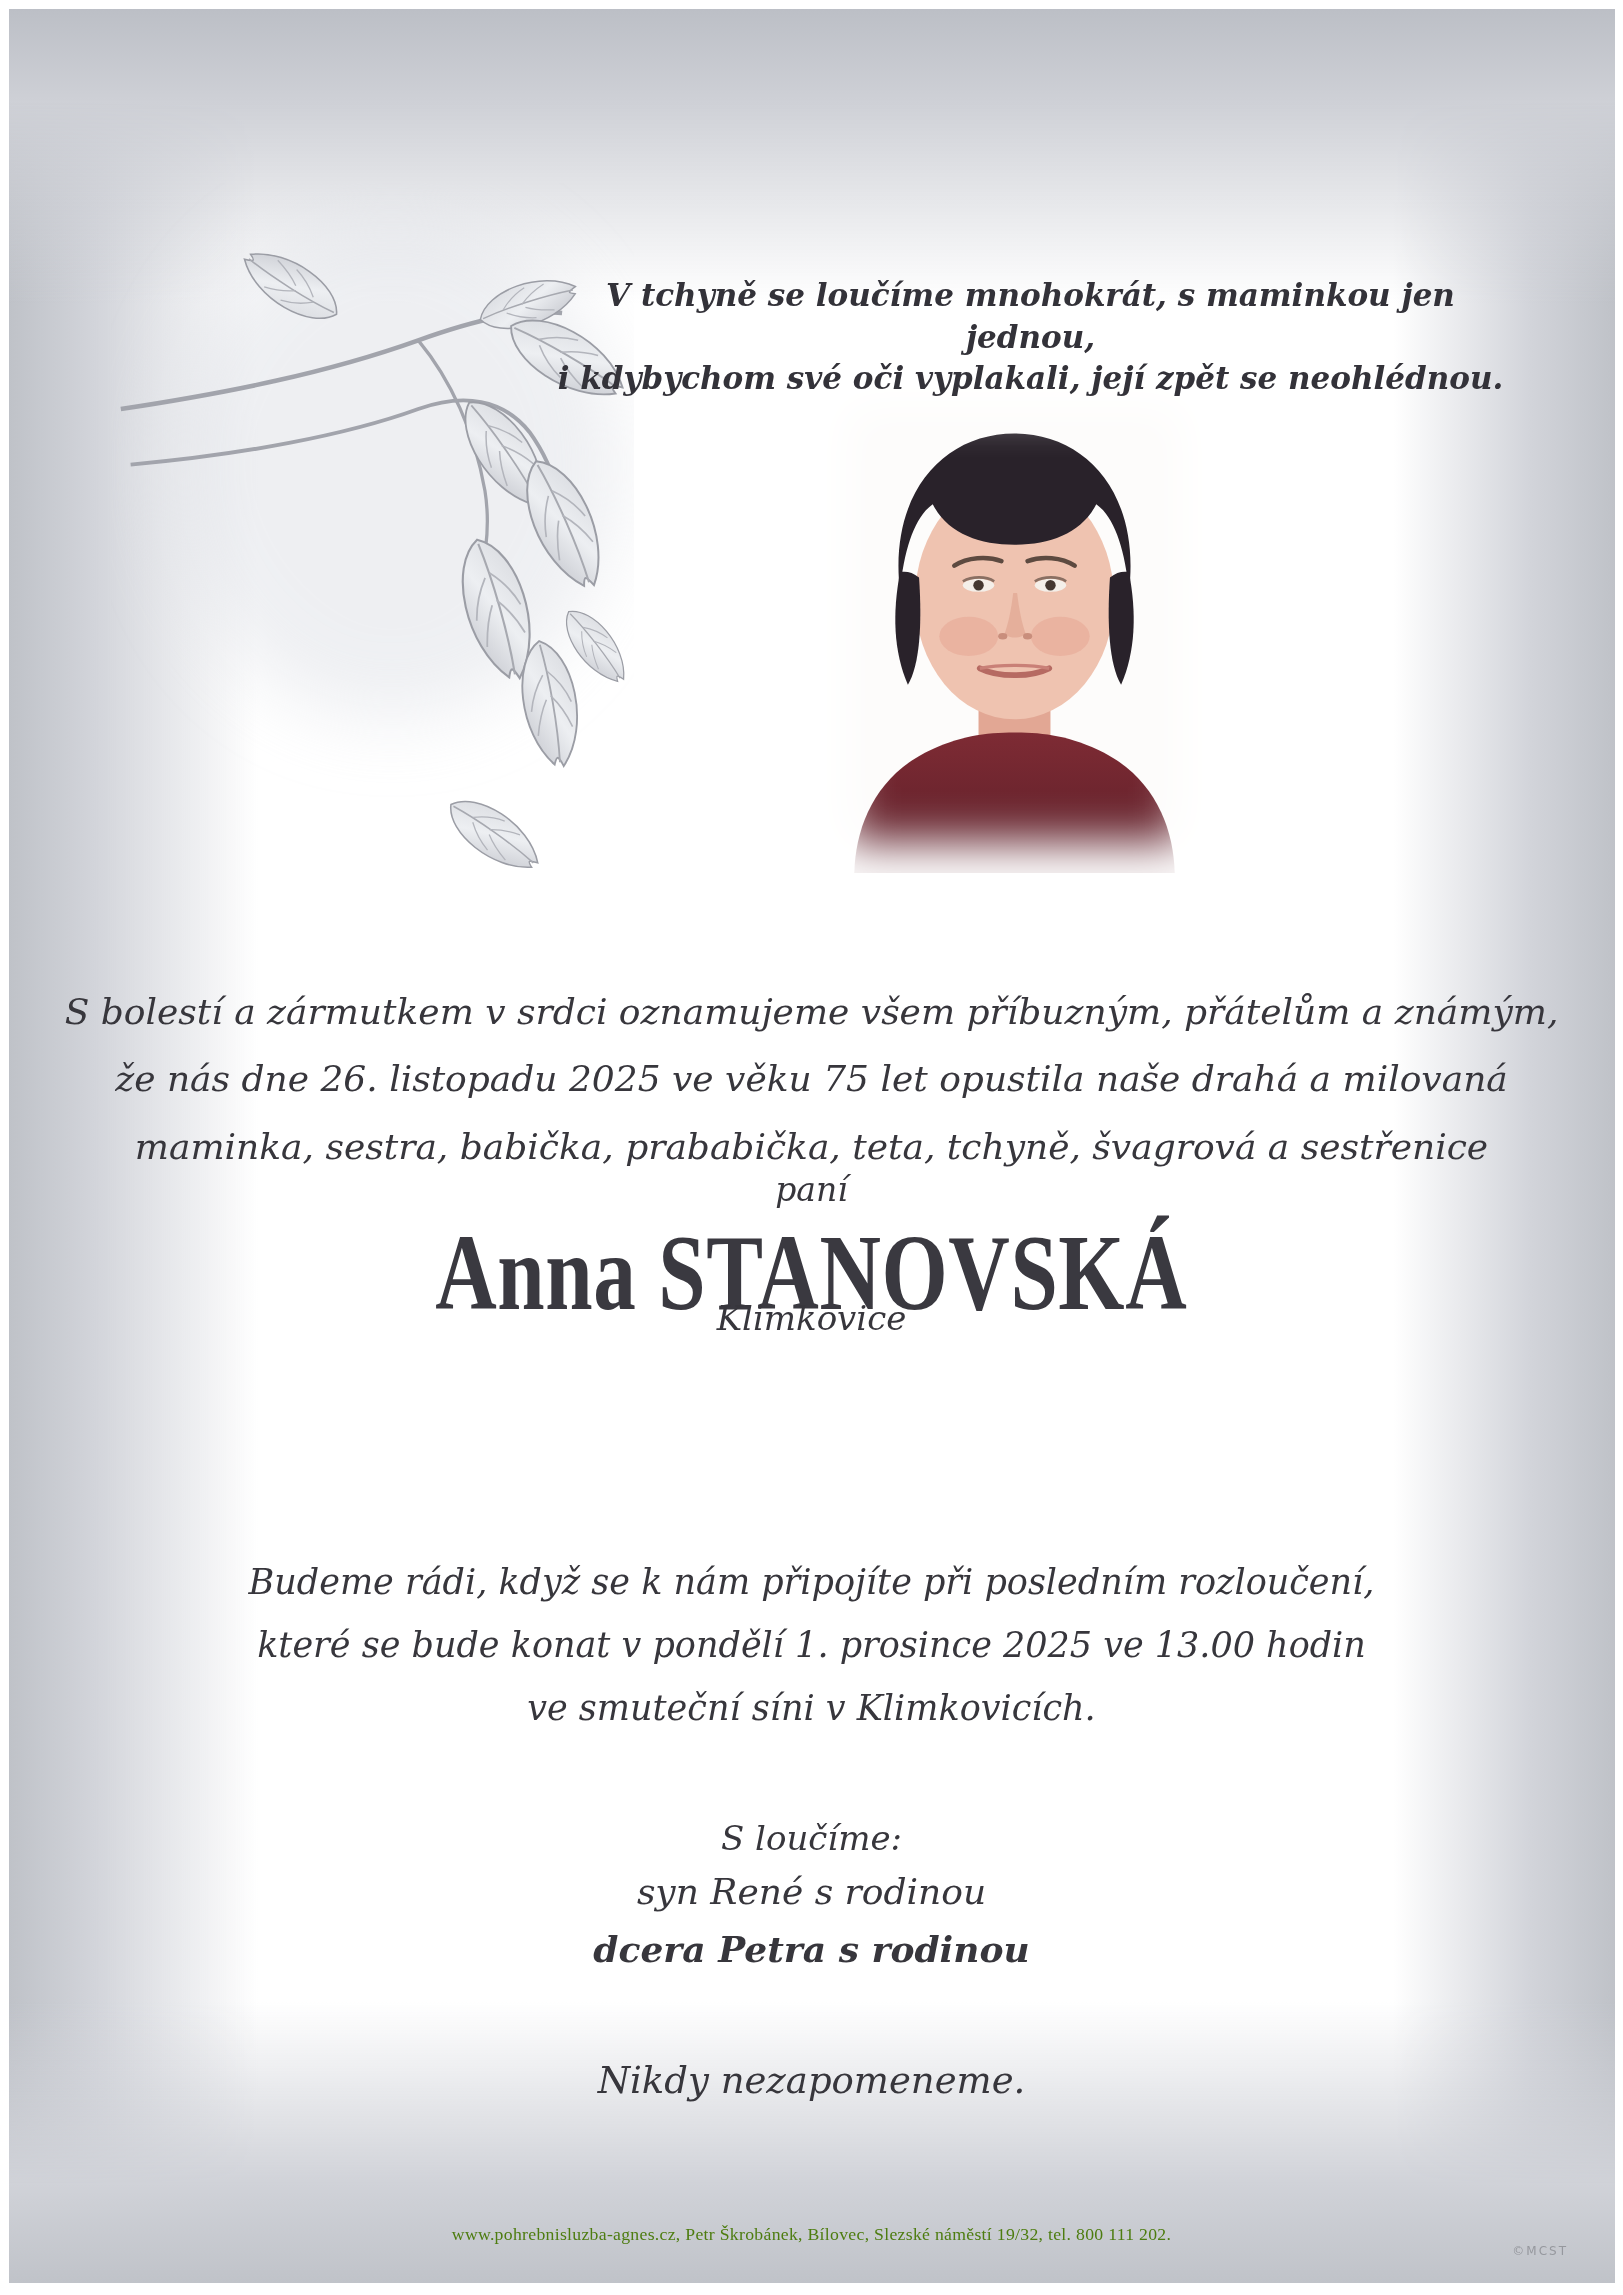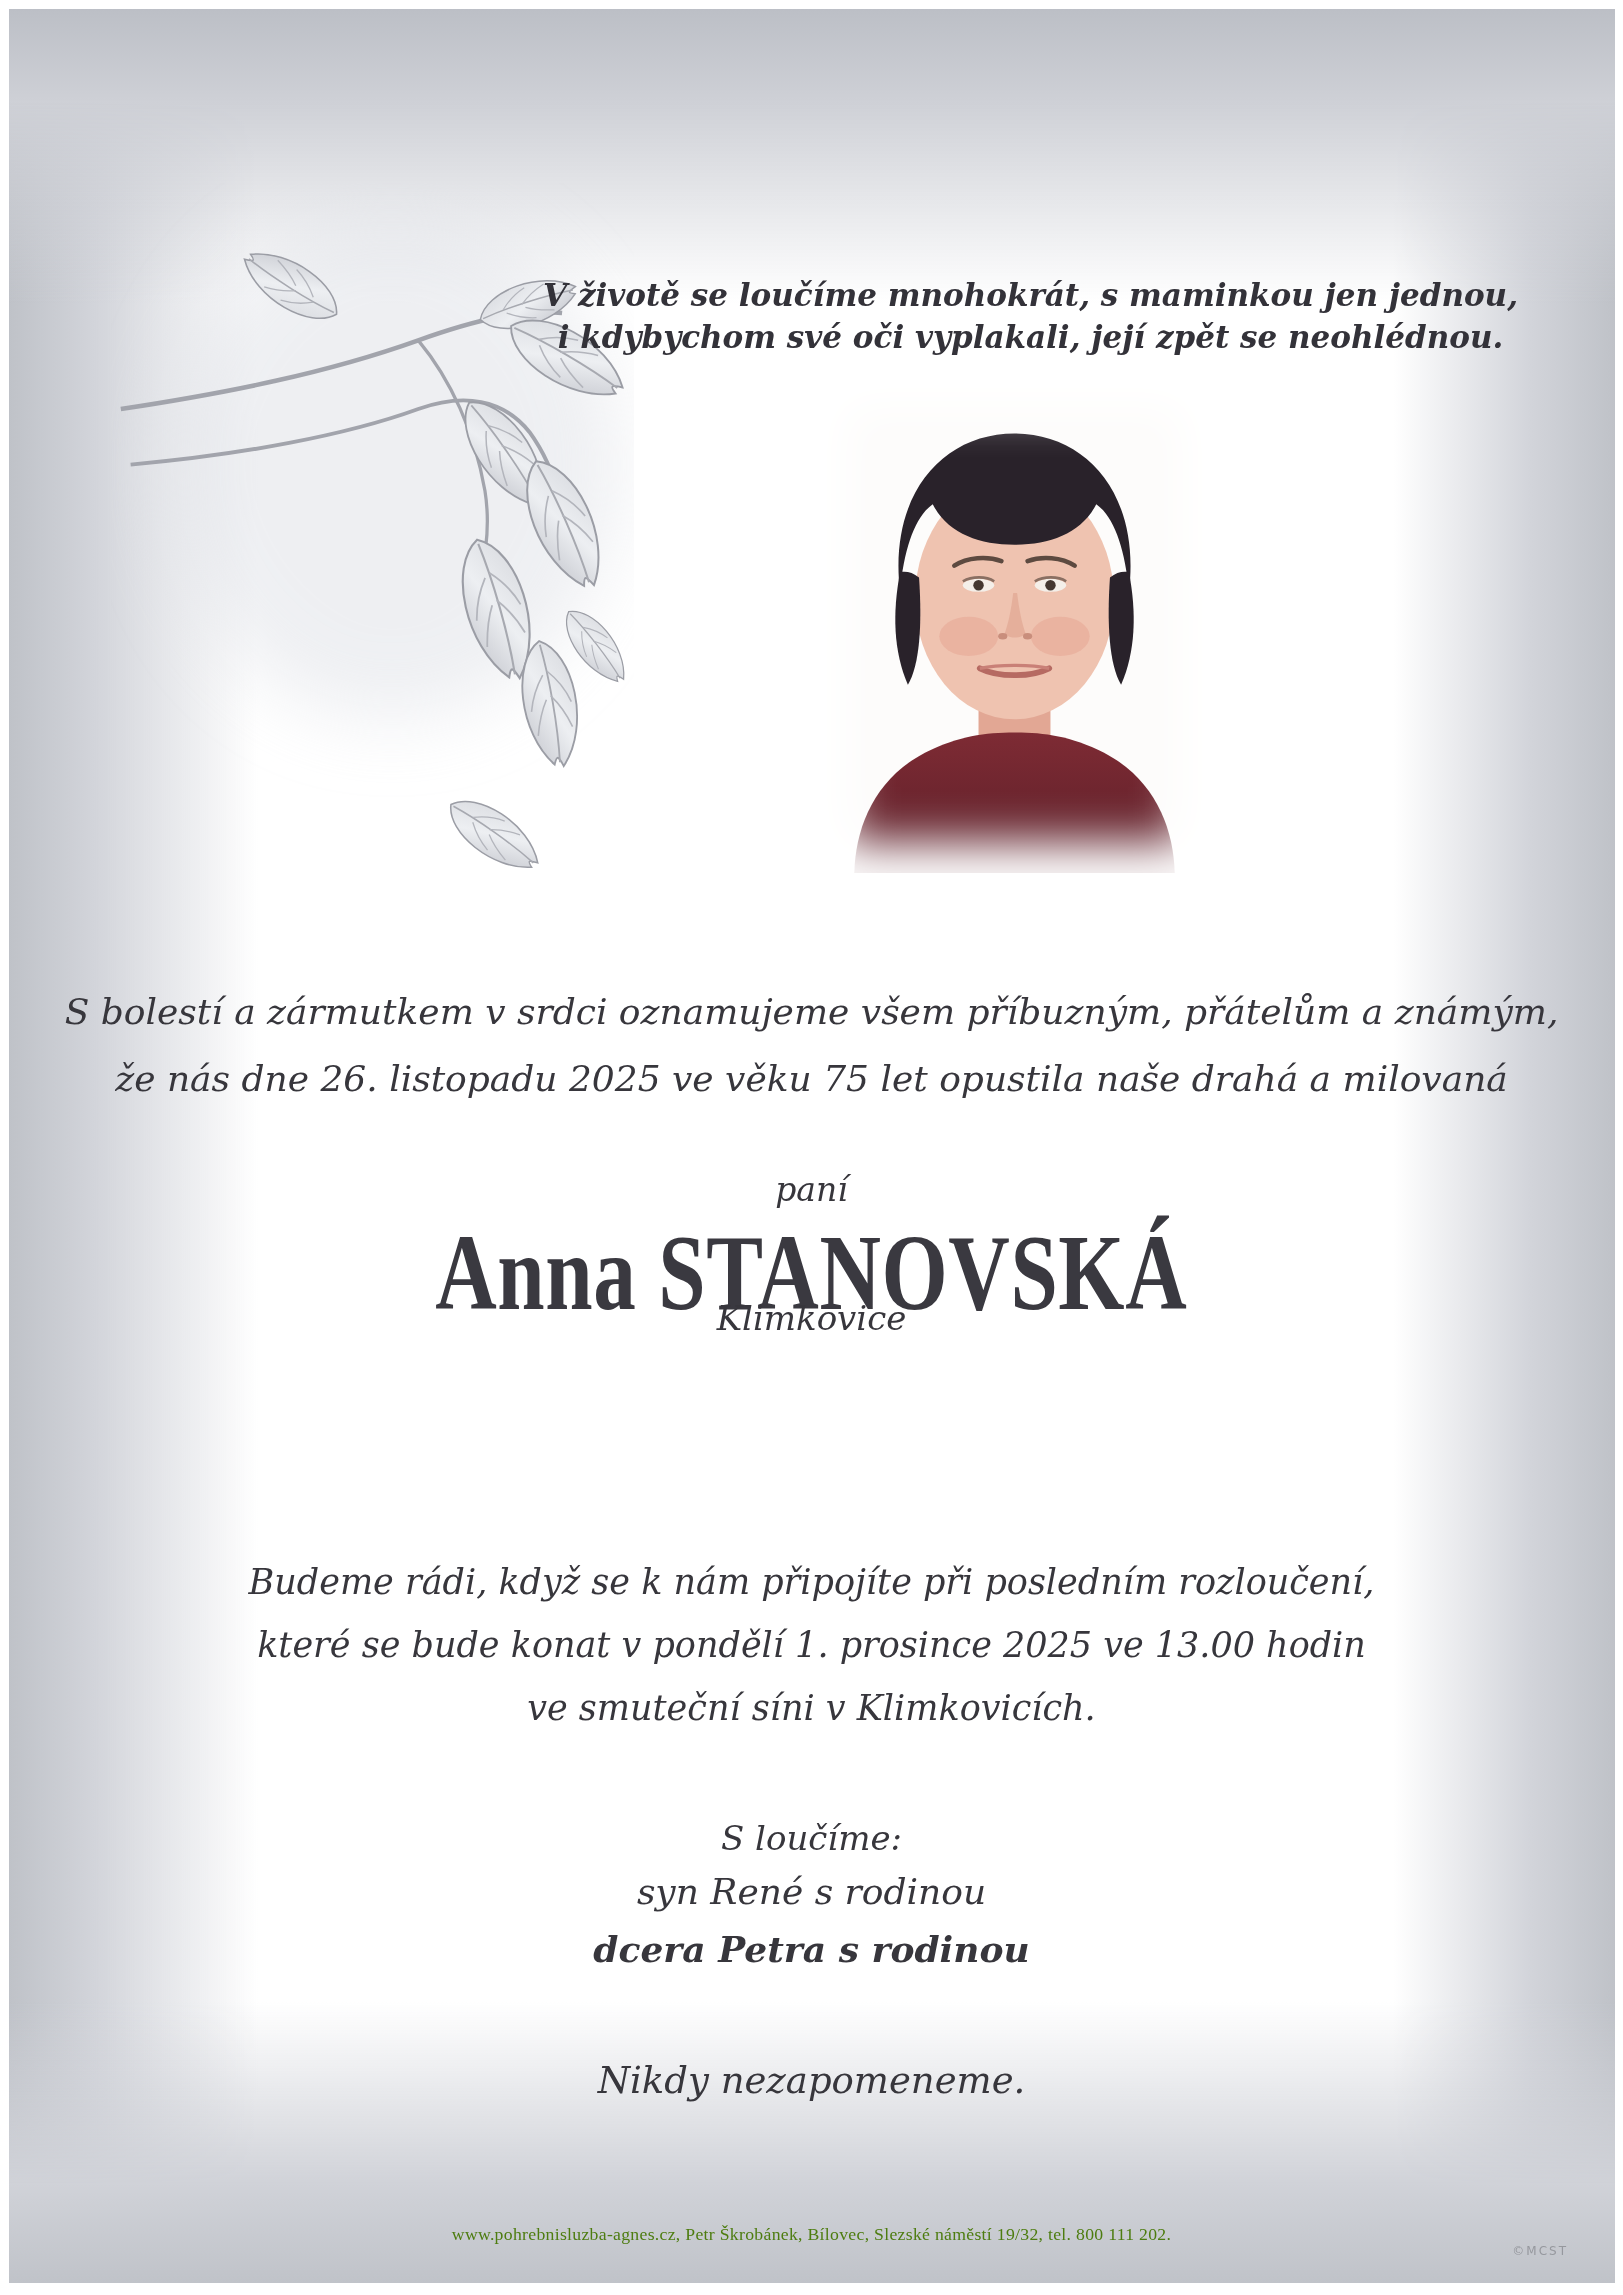--- a/index.html
+++ b/index.html
@@ -127,27 +127,28 @@
       <path d="M303,332 C300,357 296,377 290,394 C298,402 314,402 322,394 C316,377 312,357 309,332" fill="#e3ac98" opacity="0.85"></path>
       <ellipse cx="287" cy="398" rx="7" ry="5" fill="#c98e7c"></ellipse>
       <ellipse cx="325" cy="398" rx="7" ry="5" fill="#c98e7c"></ellipse>
       <path d="M252,447 C280,461 330,461 358,447" stroke="#b66a62" stroke-width="9" fill="none" stroke-linecap="round"></path>
       <path d="M252,447 C280,441 330,441 358,447" stroke="#c98077" stroke-width="5" fill="none"></path>
     </svg>
     <div class="photo-fade"></div>
   </div>
 
   <div class="t quote">
-    <div>V životě se loučíme mnohokrát, s maminkou jen jednou,</div>
+    <div>V tchyně se loučíme mnohokrát, s maminkou jen jednou,</div>
     <div>i kdybychom své oči vyplakali, její zpět se neohlédnou.</div>
   </div>
 
   <div class="t announcement">
     <div>S bolestí a zármutkem v srdci oznamujeme všem příbuzným, přátelům a známým,</div>
     <div>že nás dne 26. listopadu 2025 ve věku 75 let opustila naše drahá a milovaná</div>
+    <div>maminka, sestra, babička, prababička, teta, tchyně, švagrová a sestřenice</div>
   </div>
 
   <div class="t salutation">paní</div>
 
   <div class="t name">
     <span class="condense">Anna STANOVSKÁ</span>
   </div>
 
   <div class="t residence">Klimkovice</div>
 

